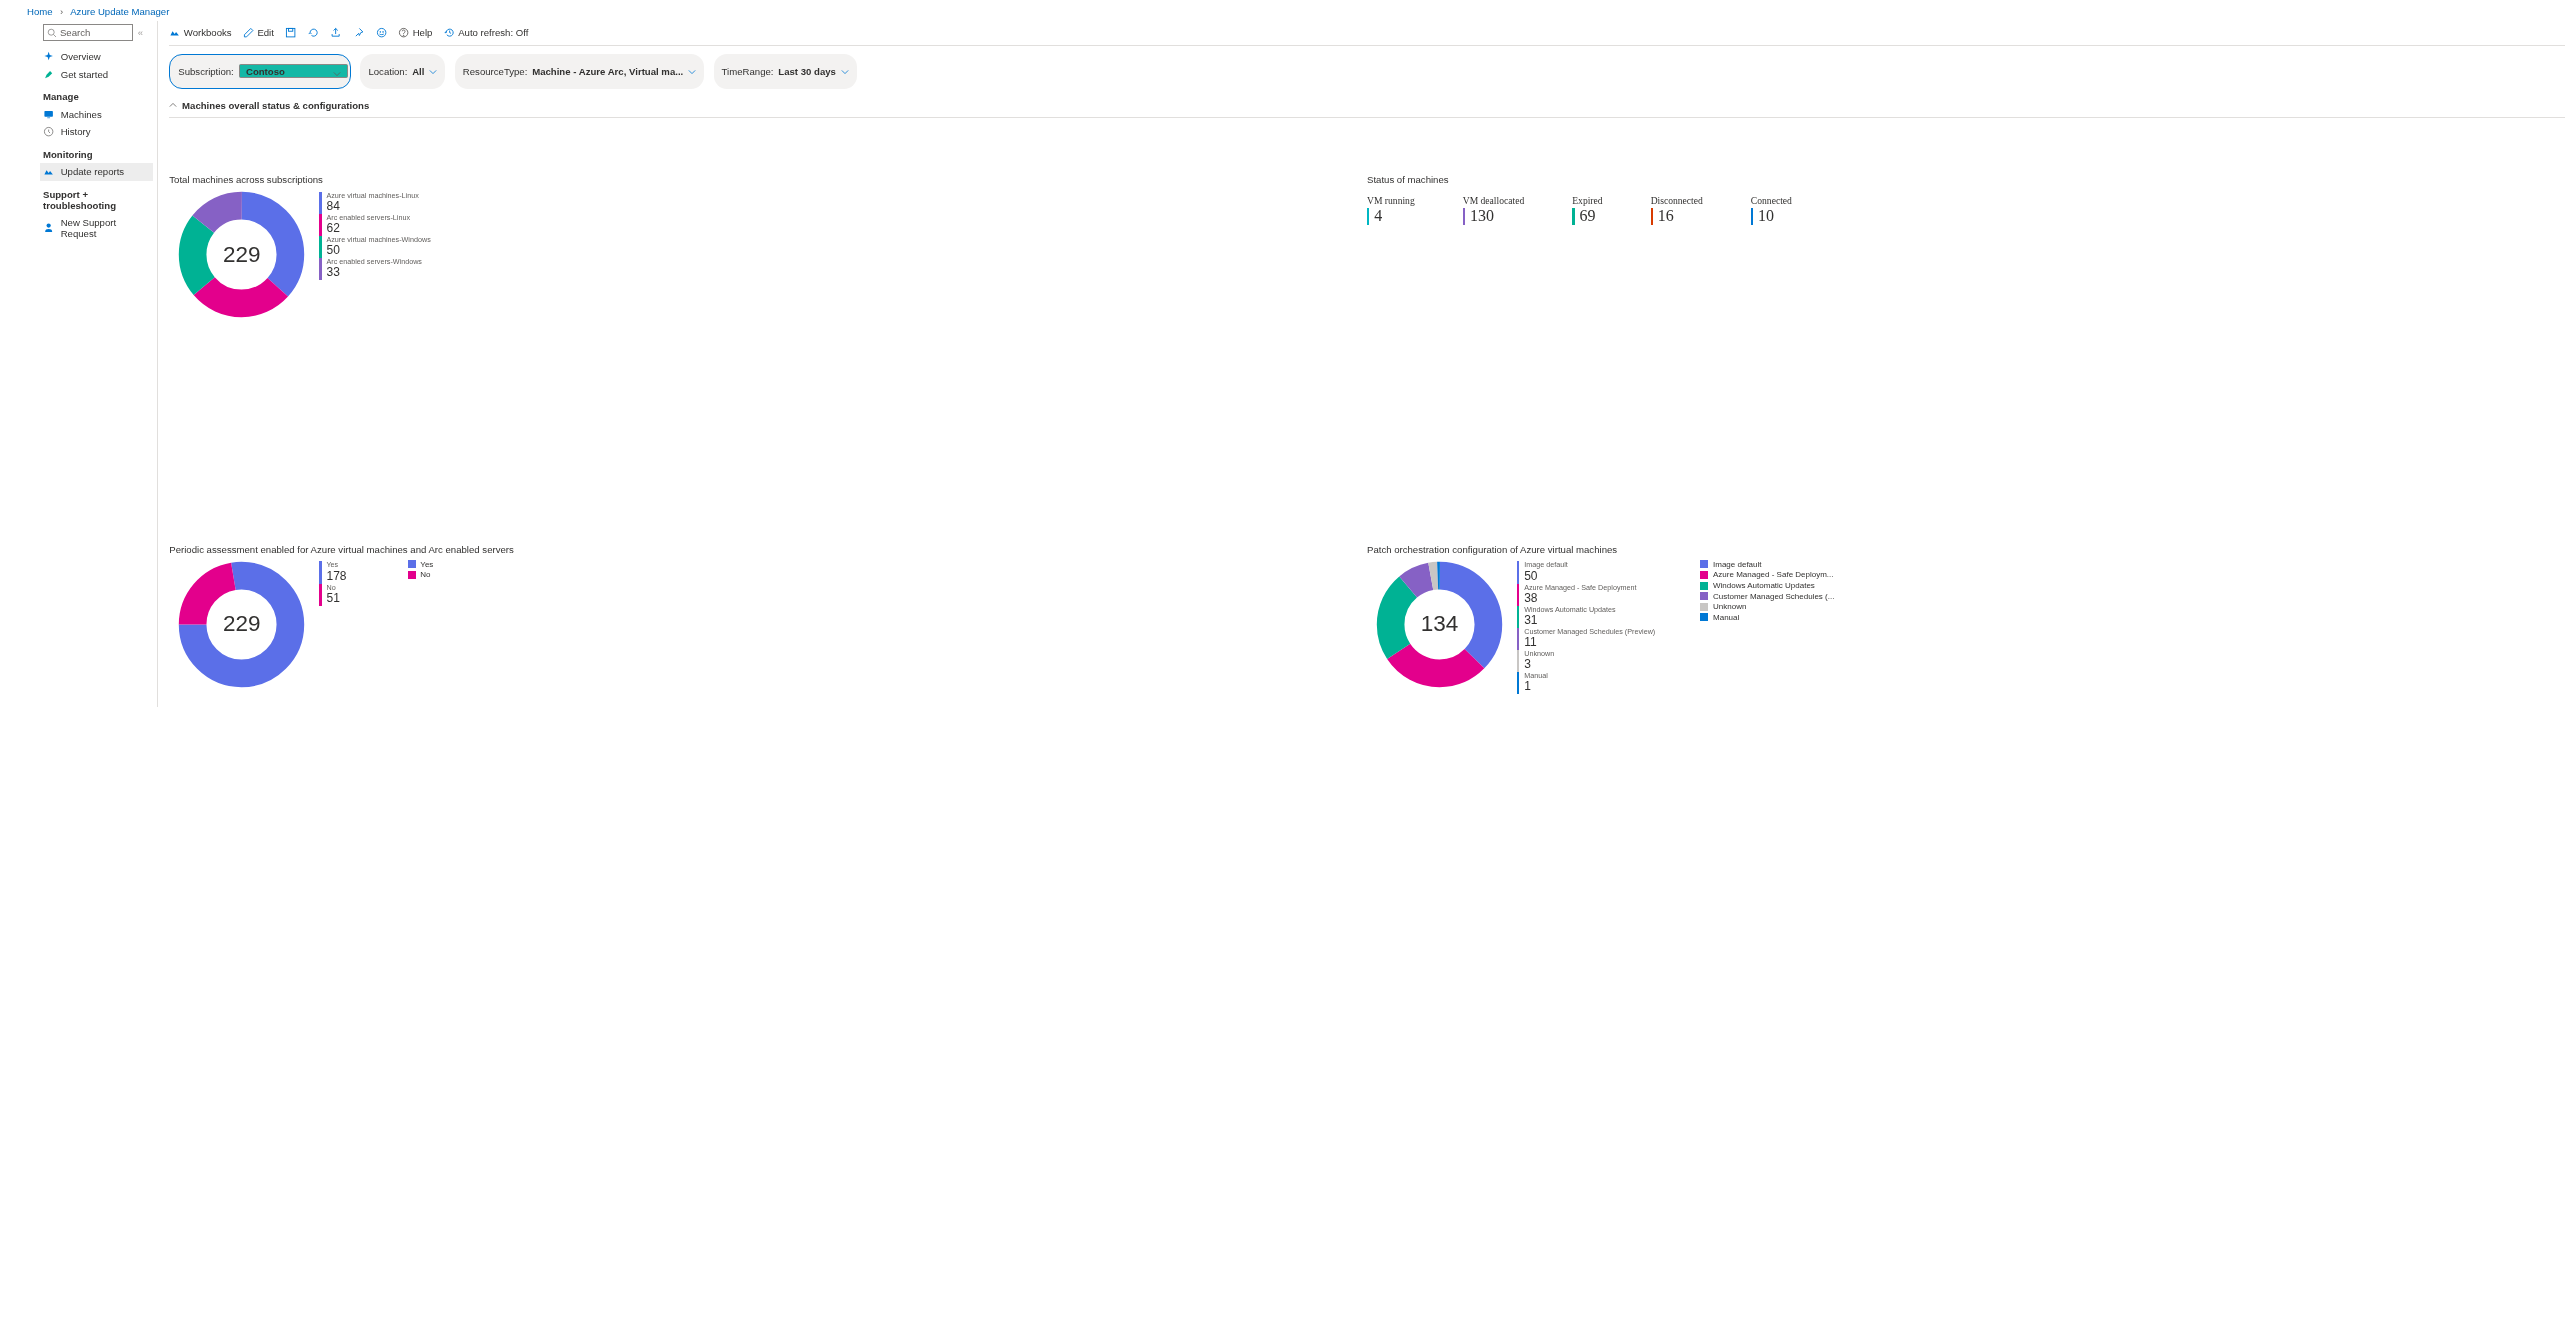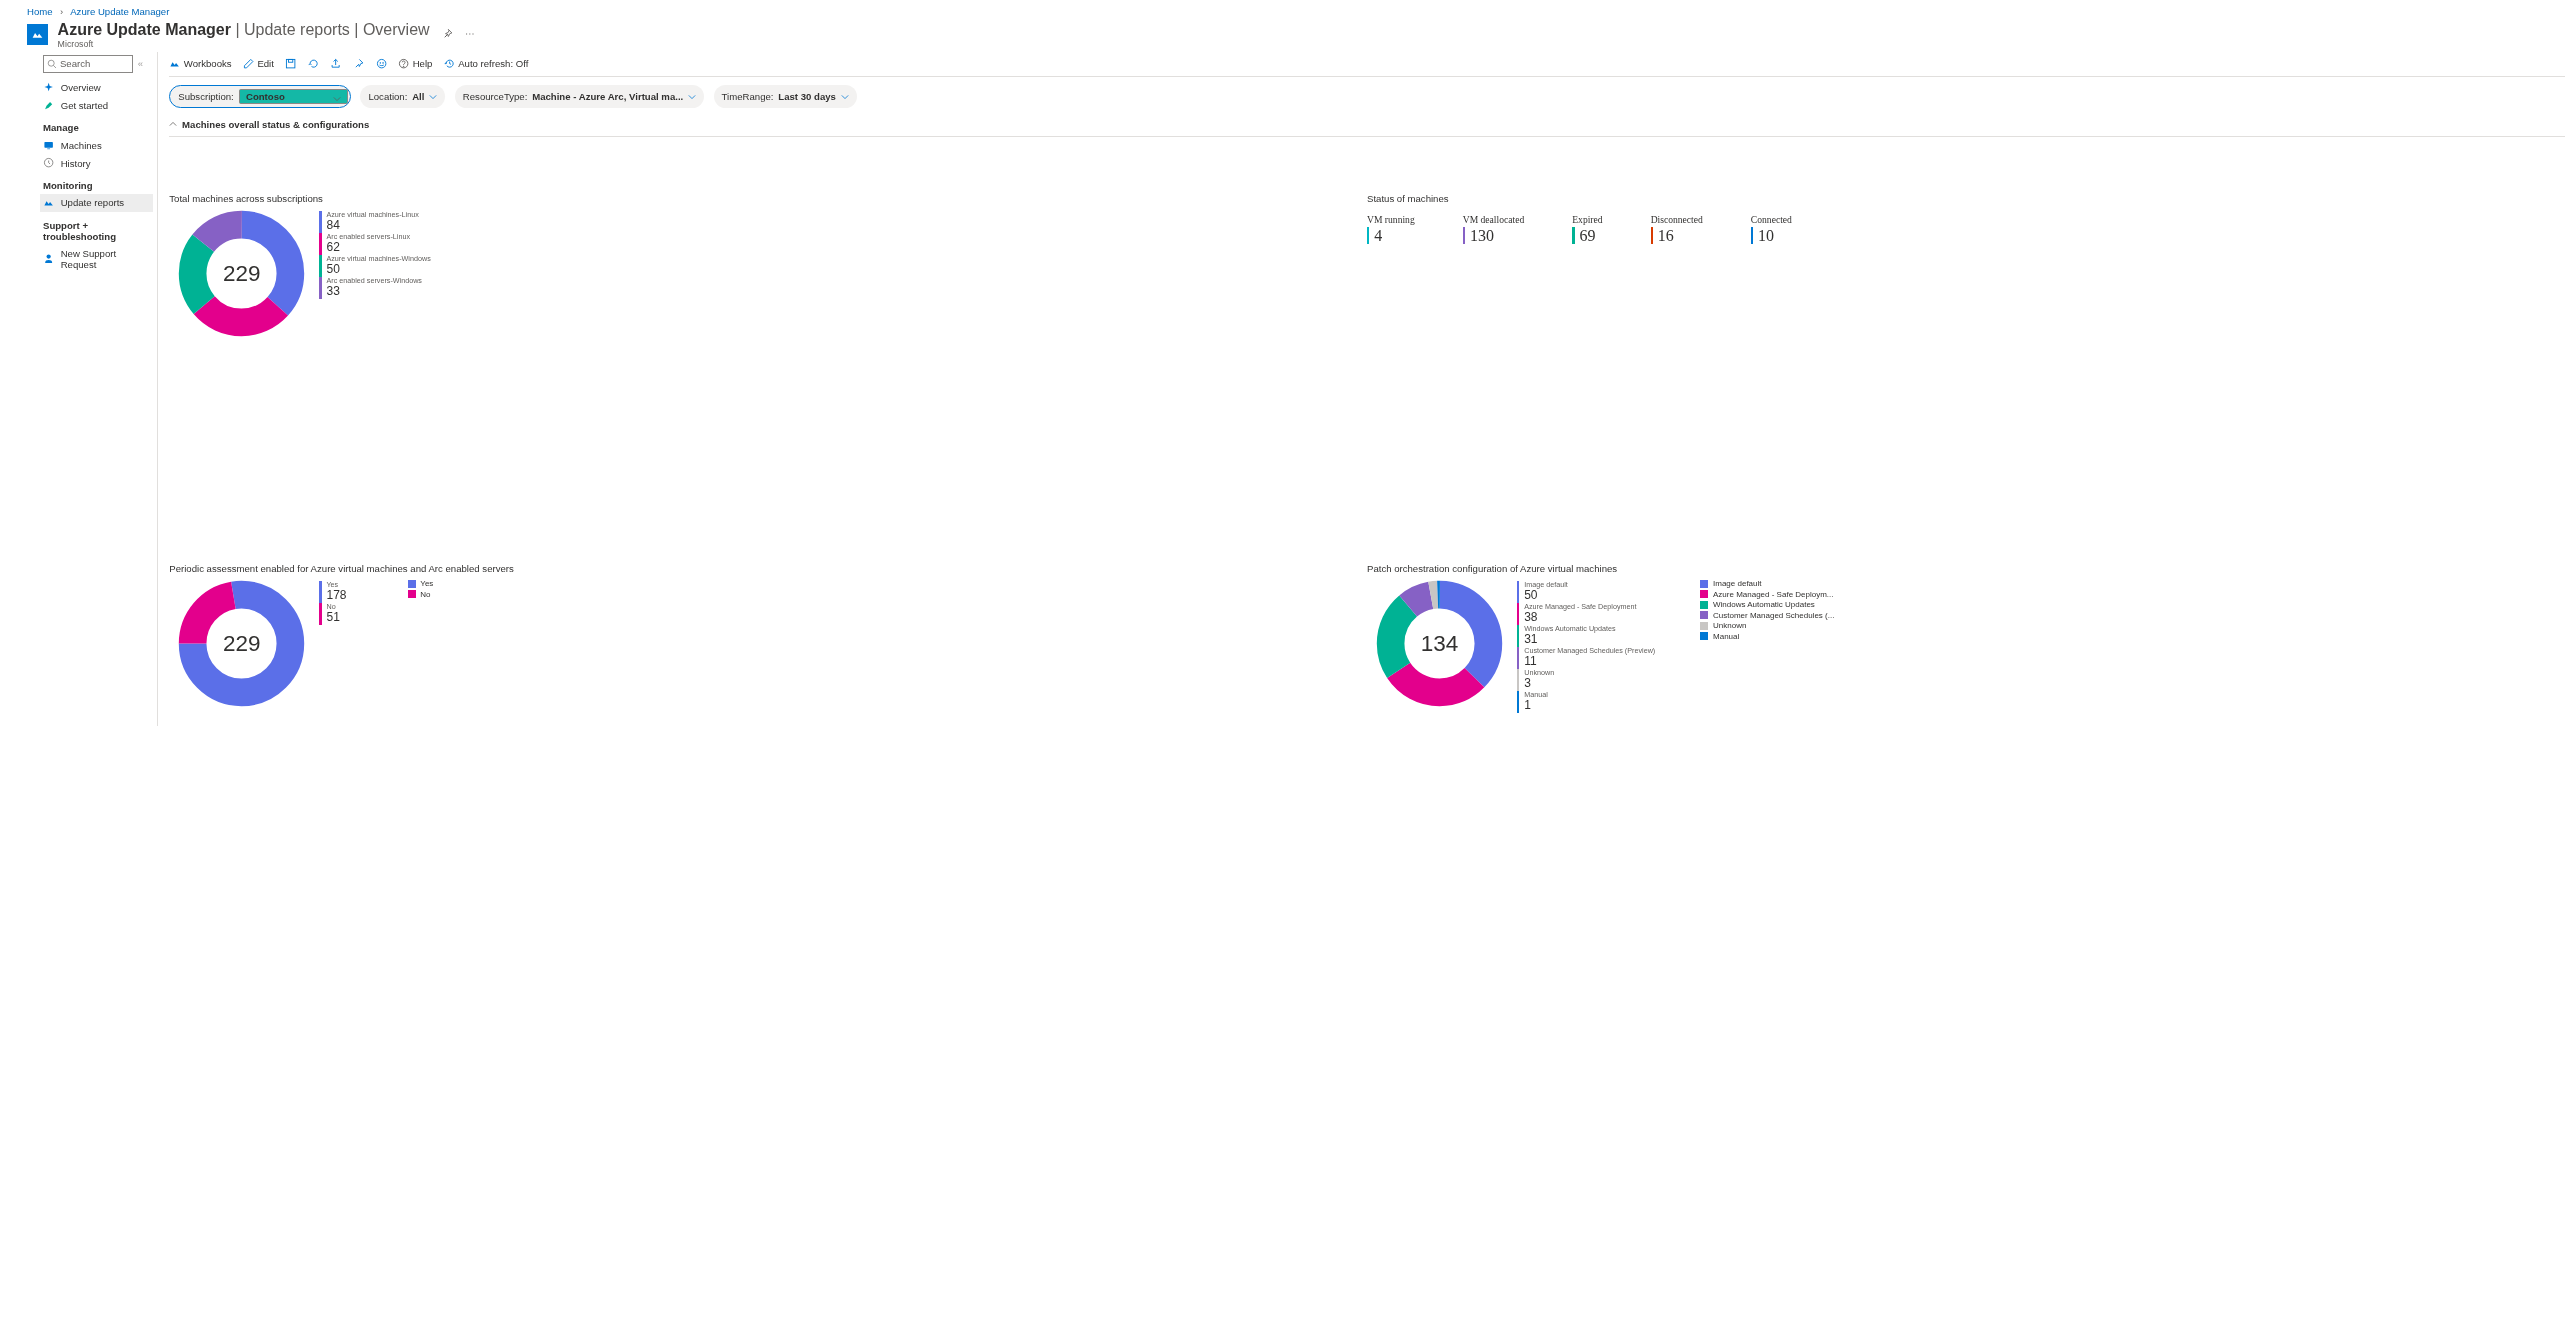--- a/index.html
+++ b/index.html
@@ -54,21 +54,21 @@
   .main { flex:1; border-left:0.8px solid #e1dfdd; padding: 4.8px 11.3px; min-width:0;}
   .toolbar { display:flex; align-items:center; gap:11.3px; padding:1.6px 0 6.4px; border-bottom:0.8px solid #e1dfdd;}
   .tool-item { display:flex; align-items:center; gap:3.2px; font-size:9.6px; color:#323130; cursor:pointer;}
   .tool-icon { width:11.3px; height:11.3px; display:flex; align-items:center; justify-content:center;}
   .tool-icon svg { width:11.3px; height:11.3px; }
 
   
   .filters { display:flex; gap:9.6px; padding:8px 0;}
   .pill {
     display:flex; align-items:center; gap:4.8px; background:#f3f2f1; border-radius:13px;
-    padding:6px 8px; font-size:9.6px; color:#323130; cursor:pointer;
+    padding:12px 8px; font-size:9.6px; color:#323130; cursor:pointer;
   }
   .pill.subs { border:0.8px solid #0078d4; padding:1.6px 1.6px 1.6px 8px;}
   .pill .label { color:#323130; }
   .pill .val { color:#323130; }
   .pill .chev { width:8px; height:8px; }
   .pill .chev svg { width:8px; height:8px; fill:#0078d4;}
   .sub-select {
     background:#14b8a6; border:0.8px solid #8a8886; border-radius:1.6px; padding:0.8px 6.4px;
     font-weight:700; display:flex; align-items:flex-end; gap:48px; cursor:pointer;
   }
@@ -121,41 +121,20 @@
 <body>
 
 <div class="page">
 
   <div class="breadcrumb">
     <a href="#">Home</a>
     <span class="sep">›</span>
     <a href="#">Azure Update Manager</a>
   </div>
 
-  <div class="header">
-    <div class="header-icon">
-      <svg viewBox="0 0 16 16">
-          <path d="M2 12l3-6 3 4 2-3 4 5H2z"></path>
-        </svg>
-    </div>
-    <div class="header-titles">
-      <div class="header-title">
-        <span>Azure Update Manager</span><span class="light"> | Update reports | Overview</span>
-      </div>
-      <div class="header-sub">Microsoft</div>
-    </div>
-    <div class="header-actions">
-      <span title="Pin">
-        <svg width="11.3" height="11.3" viewBox="0 0 16 16" fill="none" stroke="#605e5c" stroke-width="1.2">
-            <path d="M9 2l5 5-3 1-2 4-1-3-4 4 4-4-3-1 4-2 1-3z"></path>
-          </svg>
-      </span>
-      <span>⋯</span>
-    </div>
-  </div>
 
   <div class="body">
 
     <div class="sidebar">
       <div class="search-row">
         <div class="search-box">
           <svg viewBox="0 0 16 16">
               <circle cx="7" cy="7" r="5" fill="none" stroke="#605e5c"></circle>
               <line x1="11" y1="11" x2="15" y2="15" stroke="#605e5c"></line>
             </svg>

